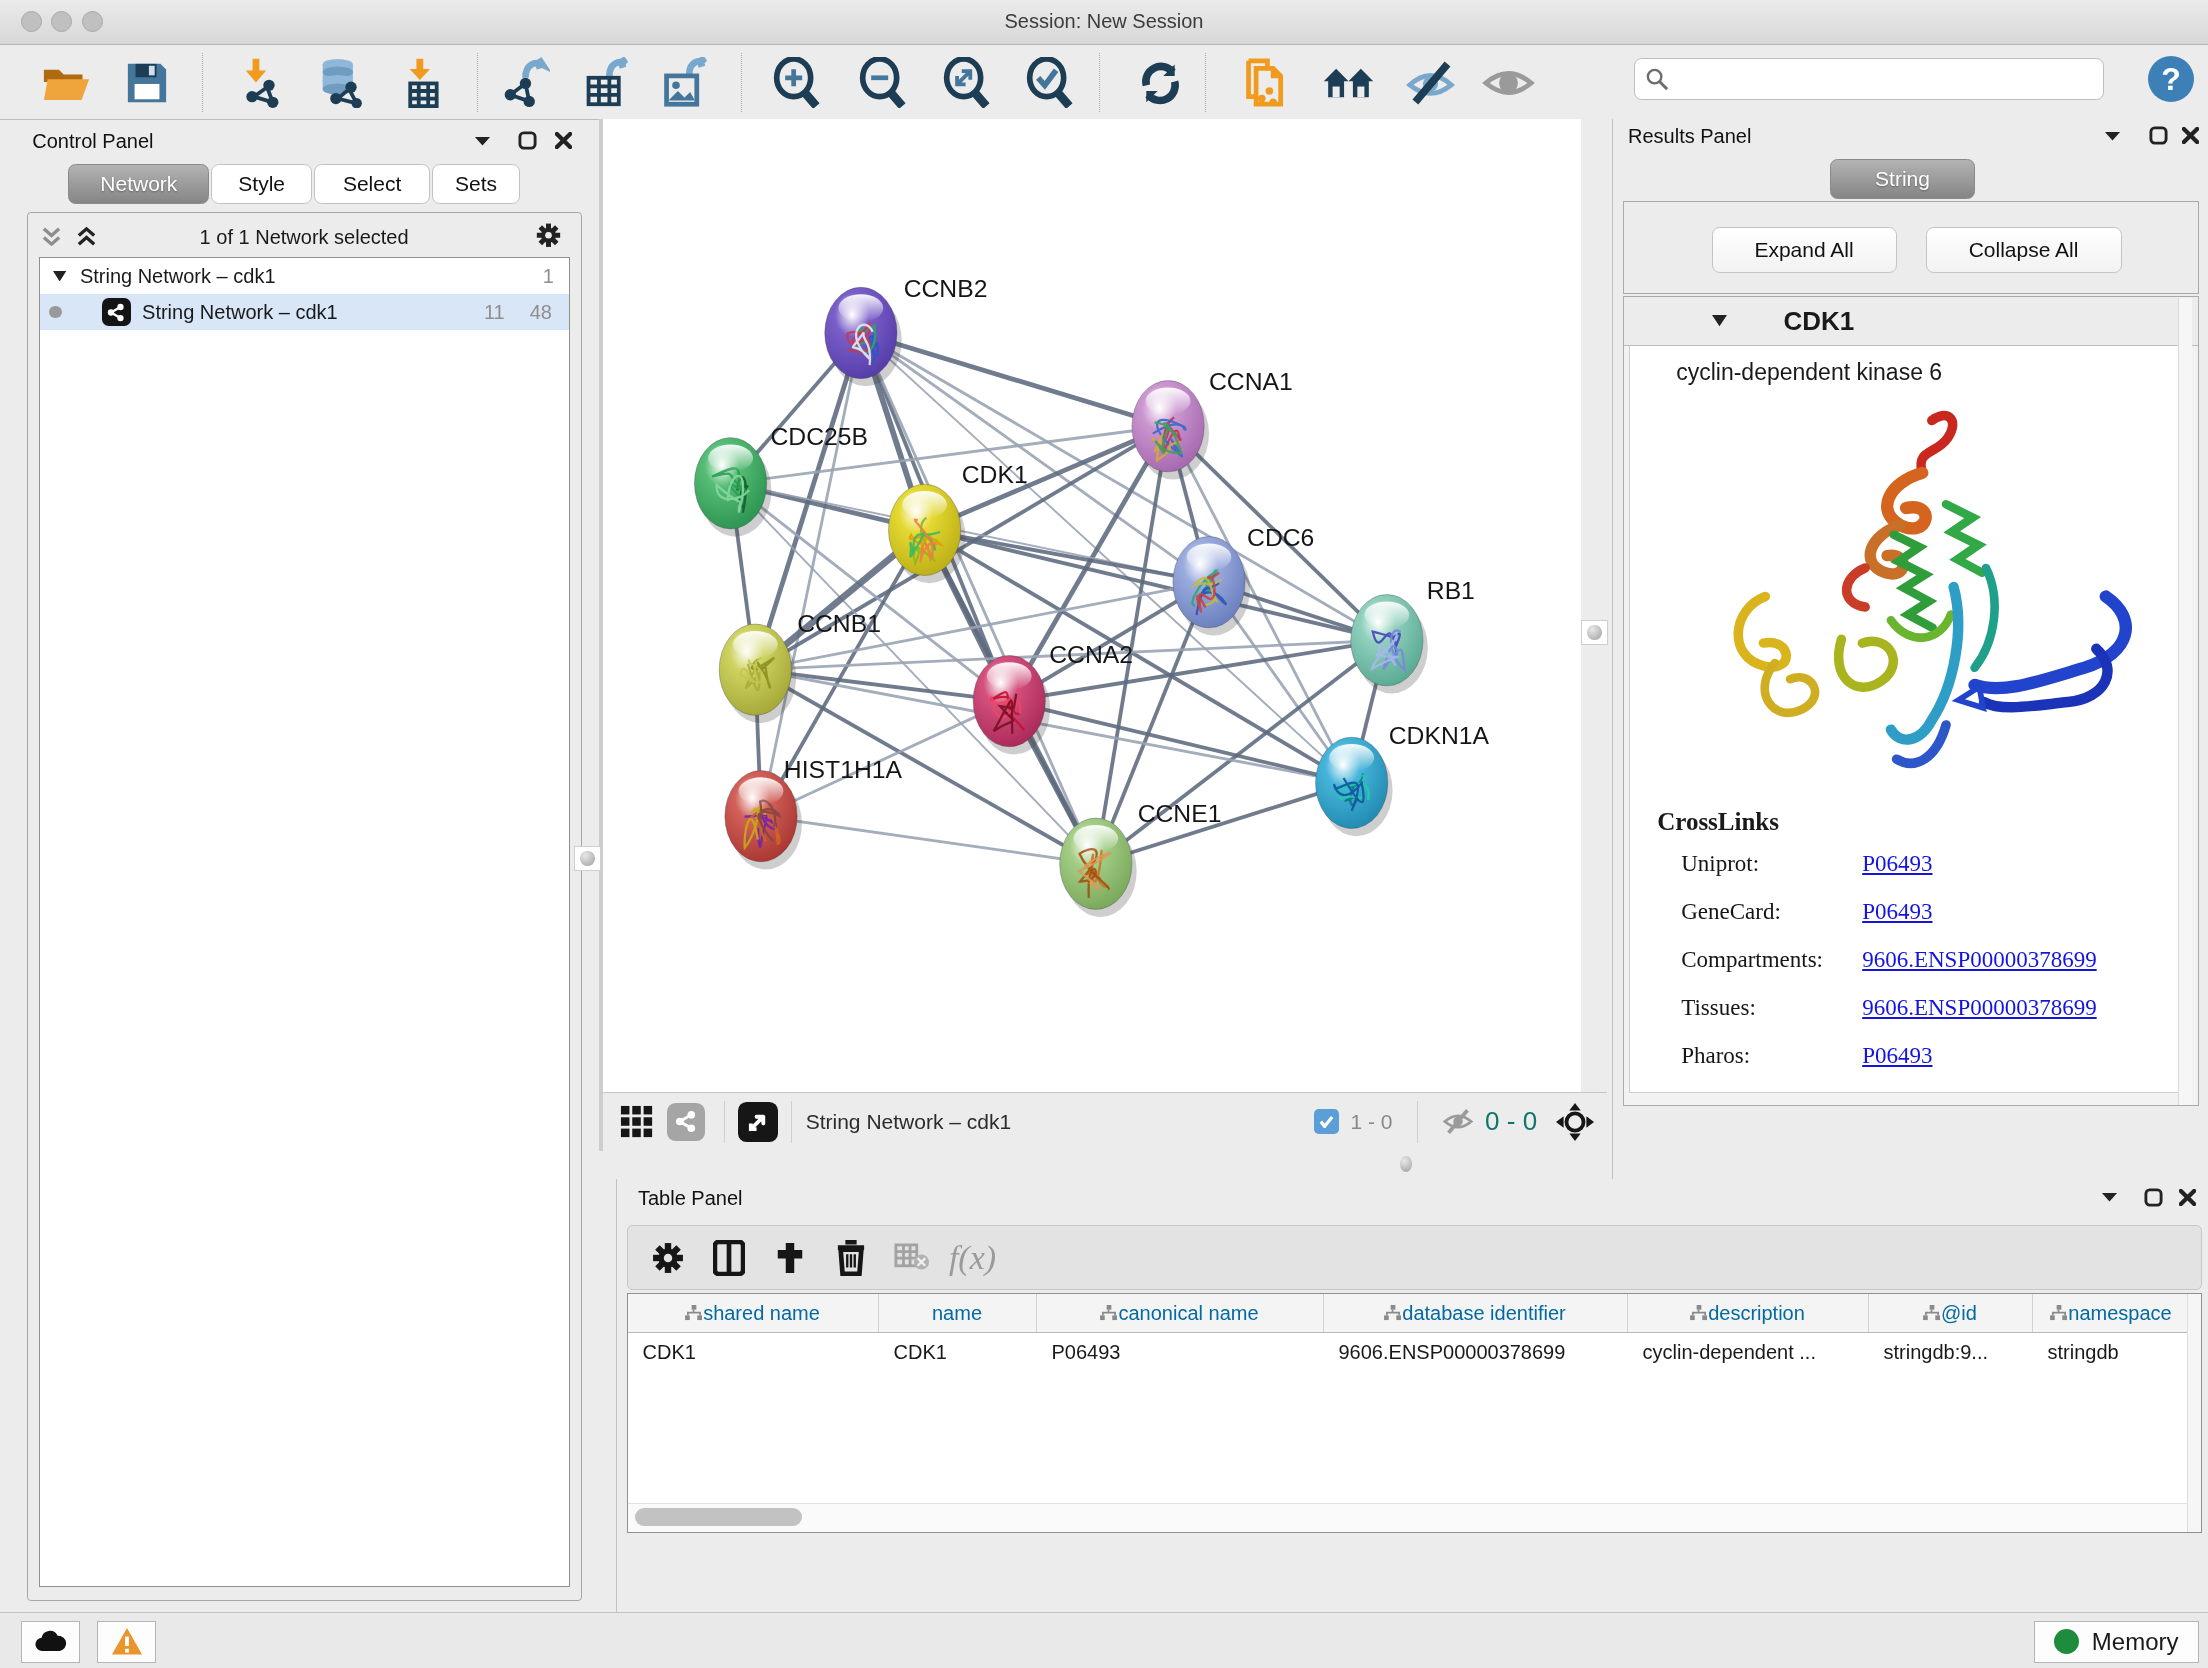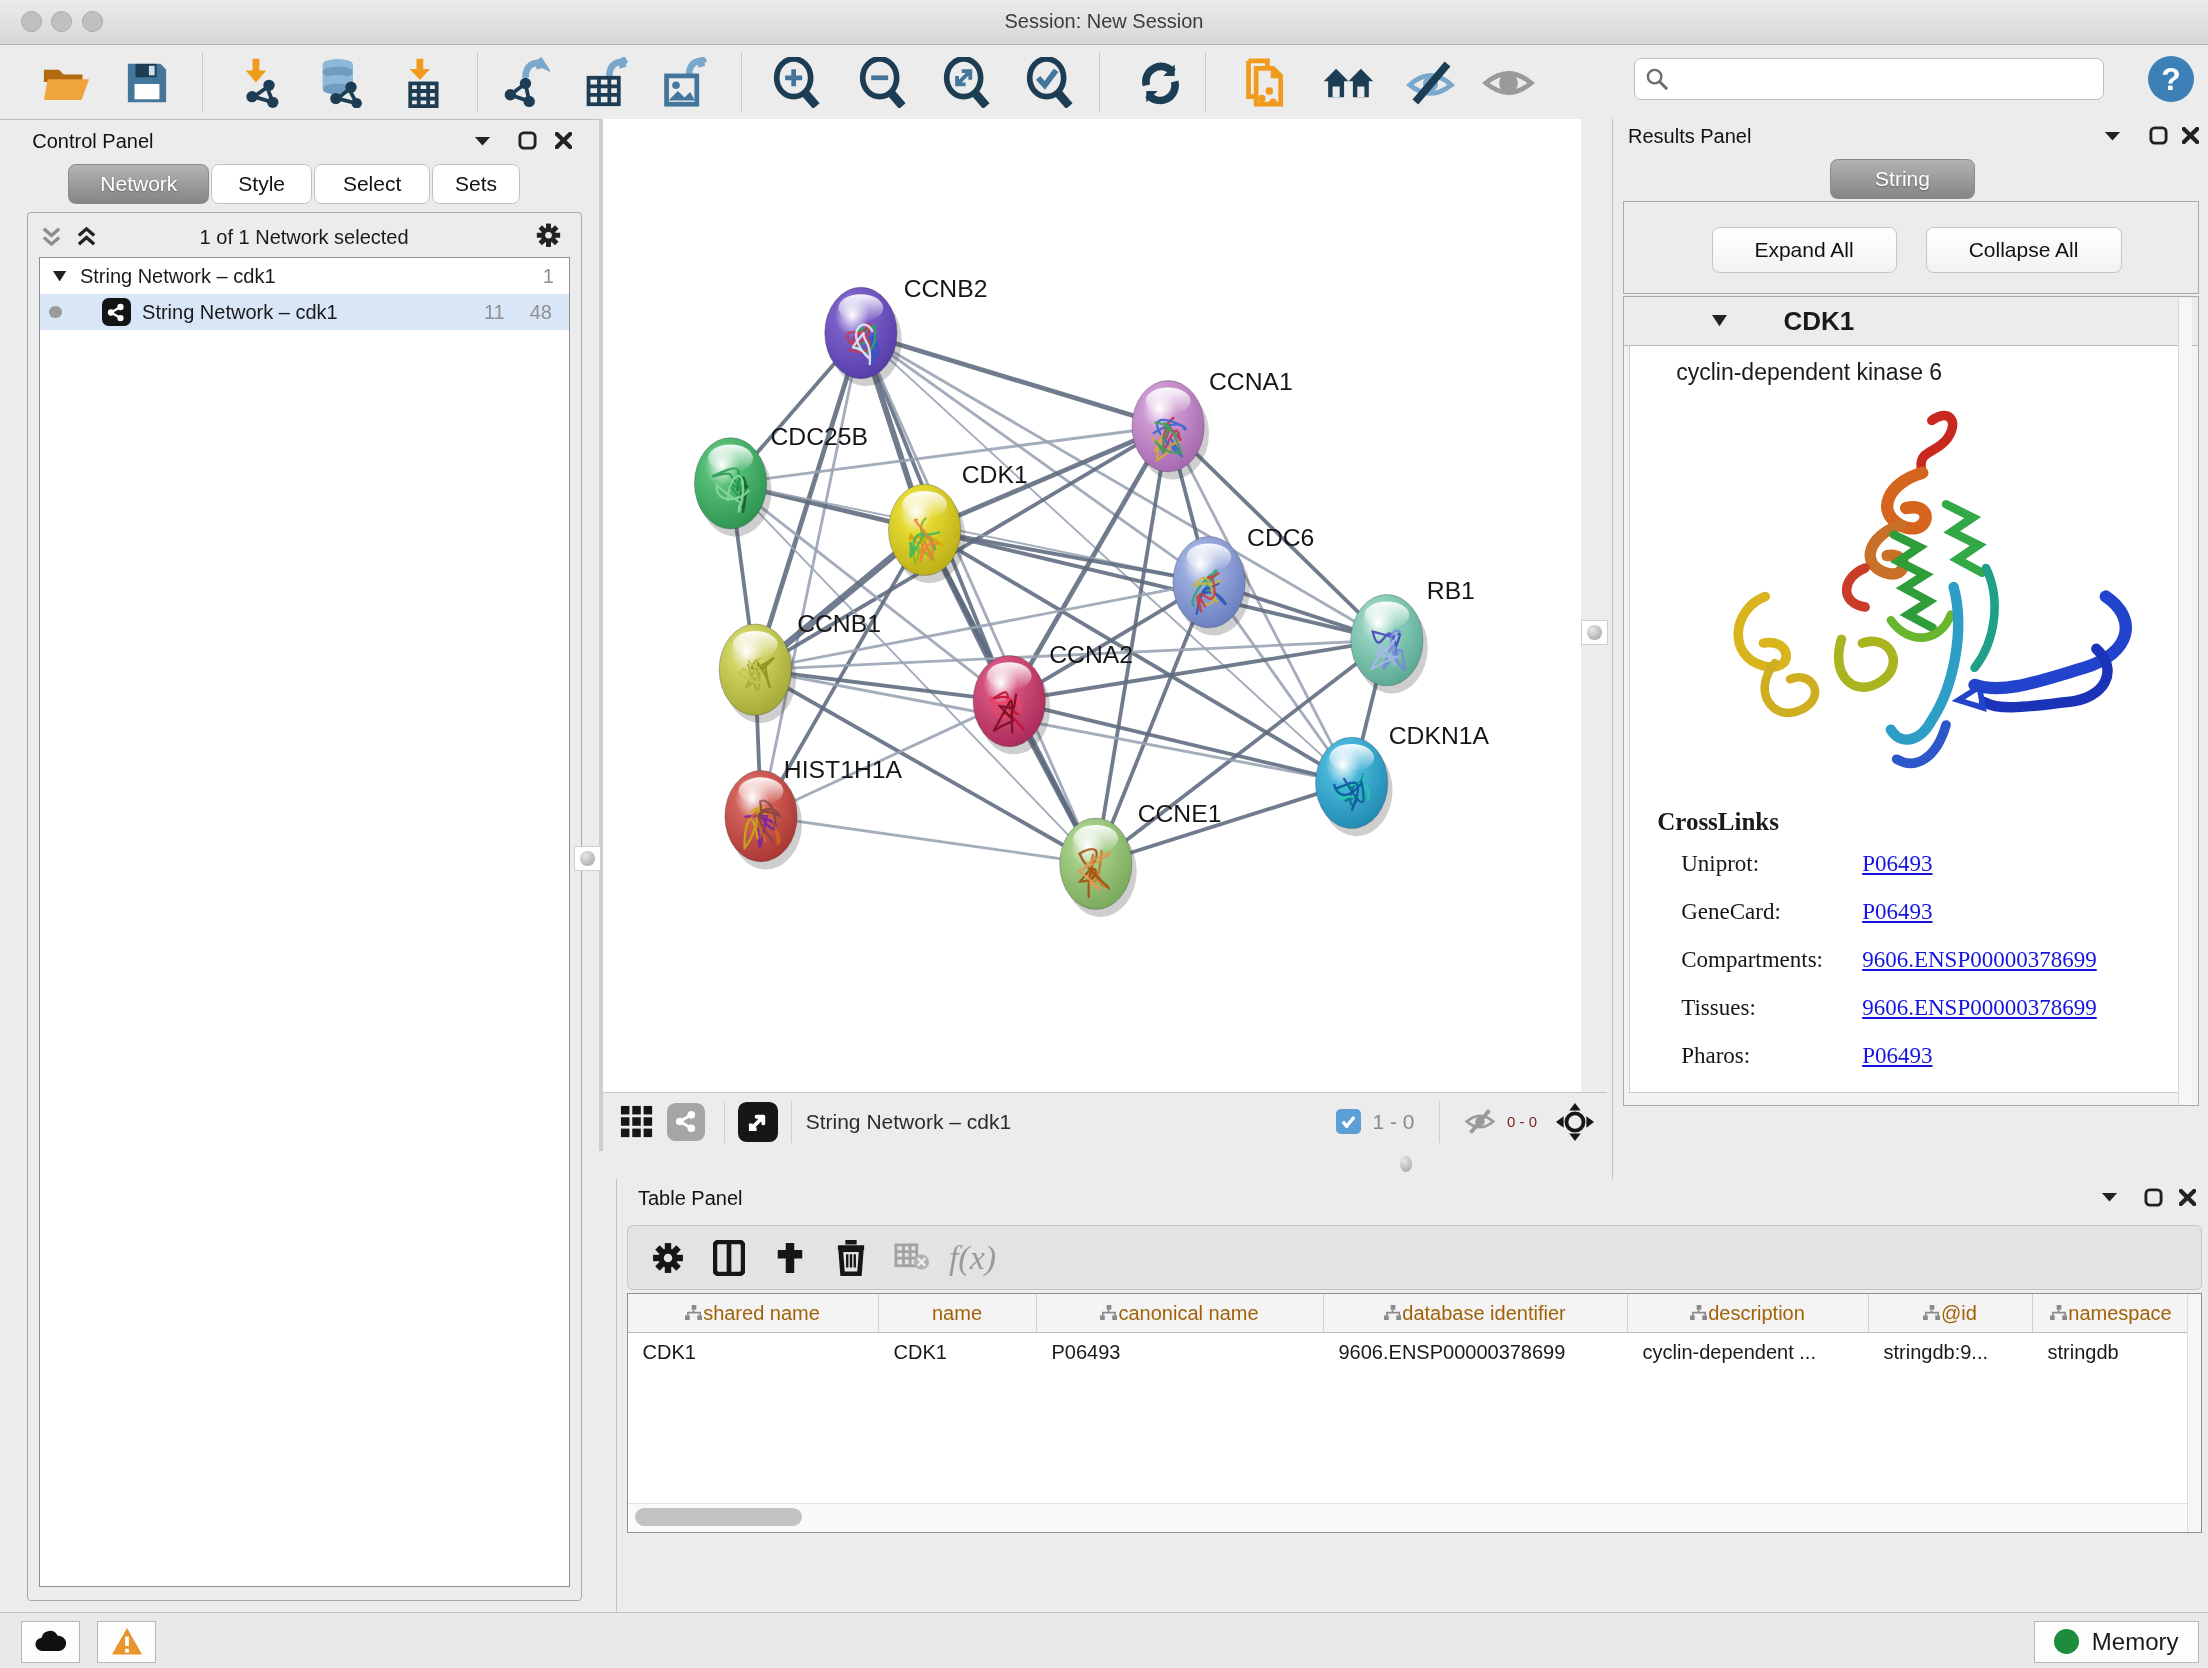--- a/index.html
+++ b/index.html
@@ -53,21 +53,21 @@
   .serif{font-family:"Liberation Serif",serif;}
   .xlink{color:#1414dd;text-decoration:underline;}
   .xl-row{display:flex;font-size:23px;margin-bottom:22px;}
   .xl-label{width:181px;color:#151515;}
   
   .tablepanel{left:616px;top:1179px;width:1592px;height:433px;background:#ececec;border-left:1.9px solid #c2c2c2;box-sizing:border-box;}
   .tp-toolbar{background:#e3e3e3;border:1px solid #c6c6c6;border-radius:5.7px;display:flex;align-items:center;}
   .tp-ico{width:61px;height:49px;display:flex;align-items:center;justify-content:center;}
   .datatable{background:#fff;border:1.9px solid #8f8f8f;box-sizing:border-box;overflow:hidden;}
   .th-row{display:flex;background:#f4f4f4;border-bottom:1px solid #b9b9b9;height:38px;}
-  .th{display:flex;align-items:center;justify-content:center;font-size:20px;color:#a16207;
+  .th{display:flex;align-items:center;justify-content:center;font-size:20px;color:#0369a1;
      border-right:1px solid #d2d2d2;box-sizing:border-box;gap:0;overflow:hidden;white-space:nowrap;}
   .td-row{display:flex;height:38px;}
   .td{font-size:20px;display:flex;align-items:center;padding-left:15px;box-sizing:border-box;
      overflow:hidden;white-space:nowrap;}
   .hscroll{background:#fafafa;border-top:1px solid #e0e0e0;position:relative;}
   .hthumb{position:absolute;left:7.6px;top:4.8px;width:167px;height:18px;border-radius:9.5px;background:#c2c2c2;}
   
   .statusbar{left:0;top:1612px;width:2208px;height:56px;background:#e9e9e9;border-top:1px solid #c2c2c2;}
   .sq-btn{width:59px;height:42px;background:#fdfdfd;border:1.9px solid #b5b5b5;display:flex;align-items:center;justify-content:center;box-sizing:border-box;}
   .mem-btn{height:42px;background:#fdfdfd;border:1.9px solid #b5b5b5;display:flex;align-items:center;gap:13.3px;
@@ -607,21 +607,21 @@
           <path d="M2 7 l4 5 8-10" stroke="#fff" stroke-width="3.5" fill="none"></path>
         </svg>
       </span>
     <span style="font-size:21px;color:#8a8a8a">1 - 0</span>
     <span class="nt-sep"></span>
     <svg width="32" height="27" viewBox="0 0 34 28">
         <path d="M3 14 Q17 2 31 14 Q17 26 3 14z" fill="none" stroke="#9a9a9a" stroke-width="3"></path>
         <circle cx="17" cy="14" r="5" fill="#9a9a9a"></circle>
         <path d="M27 2 L7 26" stroke="#9a9a9a" stroke-width="4"></path>
       </svg>
-    <span style="font-size:15px;color:#7f1d1d">0 - 0</span>
+    <span style="font-size:26px;color:#0f766e">0 - 0</span>
     <svg width="38" height="38" viewBox="0 0 40 40" style="margin-left:7.6px">
         <circle cx="20" cy="20" r="9" fill="none" stroke="#161616" stroke-width="4"></circle>
         <g fill="#161616">
           <path d="M20 0 l6 8 h-12z"></path>
           <path d="M20 40 l6-8 h-12z"></path>
           <path d="M0 20 l8-6 v12z"></path>
           <path d="M40 20 l-8-6 v12z"></path>
         </g>
       </svg>
   </span>

